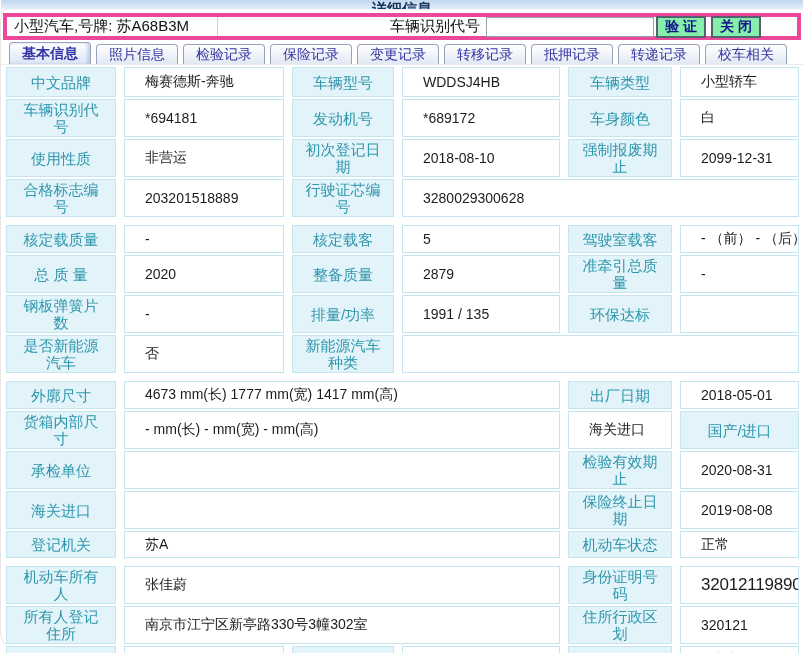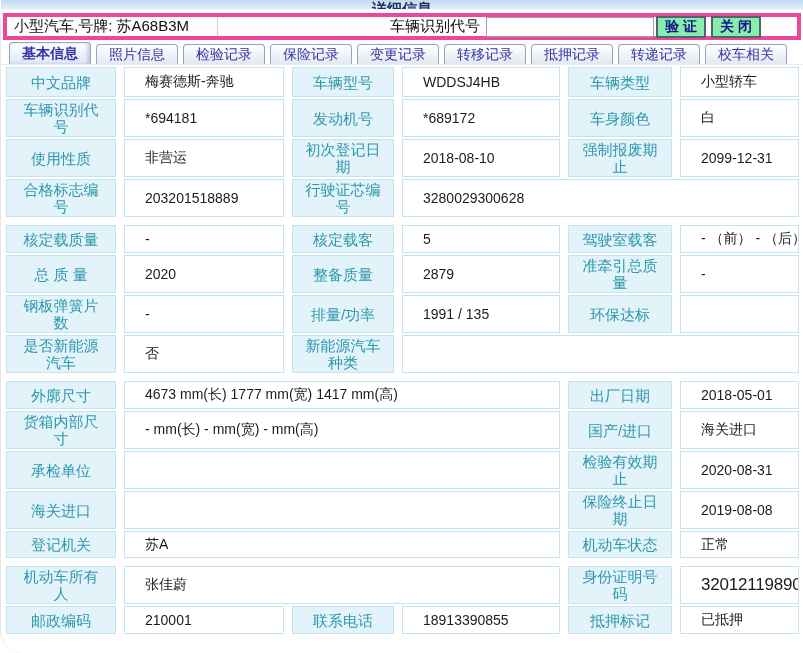--- a/index.html
+++ b/index.html
@@ -146,22 +146,22 @@
 
     <div class="row h28">
       <div class="c l">外廓尺寸</div>
       <div class="c v s3">4673 mm(长) 1777 mm(宽) 1417 mm(高)</div>
       <div class="c l">出厂日期</div>
       <div class="c v">2018-05-01</div>
     </div>
     <div class="row h33">
       <div class="c l">货箱内部尺寸</div>
       <div class="c v s3">- mm(长) - mm(宽) - mm(高)</div>
+      <div class="c v">海关进口</div>
       <div class="c l">国产/进口</div>
-      <div class="c v">海关进口</div>
     </div>
     <div class="row h33">
       <div class="c l">承检单位</div>
       <div class="c v s3"></div>
       <div class="c l">检验有效期止</div>
       <div class="c v">2020-08-31</div>
     </div>
     <div class="row h35">
       <div class="c l">海关进口</div>
       <div class="c v s3"></div>
@@ -175,20 +175,26 @@
       <div class="c v">正常</div>
     </div>
 
     <div class="gap"></div>
 
     <div class="row h33">
       <div class="c l">机动车所有人</div>
       <div class="c v s3">张佳蔚</div>
       <div class="c l">身份证明号码</div>
       <div class="c v fit">320121198907100041</div>
+    </div>
+    <div class="row h36">
+      <div class="c l">所有人登记住所</div>
+      <div class="c v s3">南京市江宁区新亭路330号3幢302室</div>
+      <div class="c l">住所行政区划</div>
+      <div class="c v">320121</div>
     </div>
     <div class="row h28">
       <div class="c l">邮政编码</div>
       <div class="c v">210001</div>
       <div class="c l">联系电话</div>
       <div class="c v">18913390855</div>
       <div class="c l">抵押标记</div>
       <div class="c v">已抵押</div>
     </div>
 

